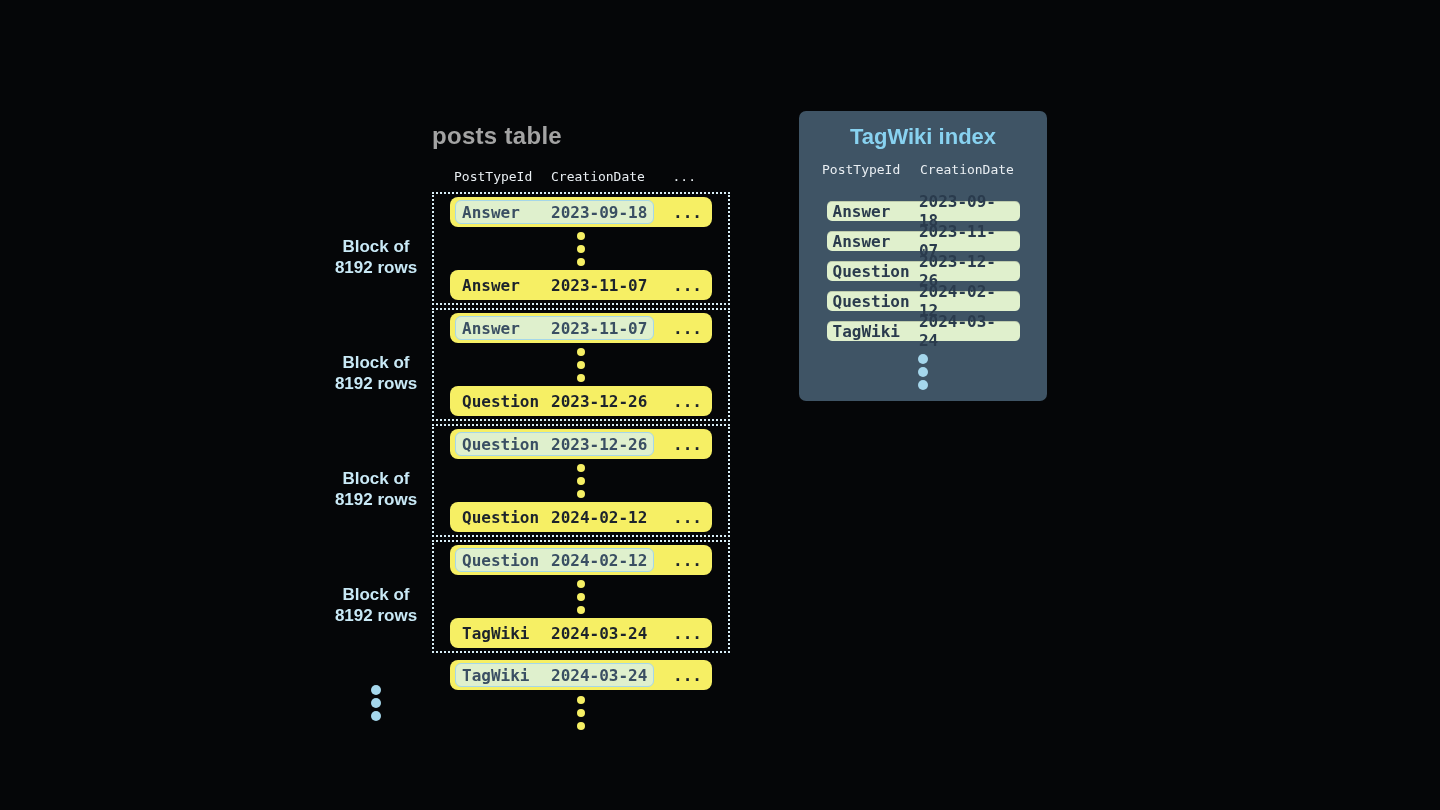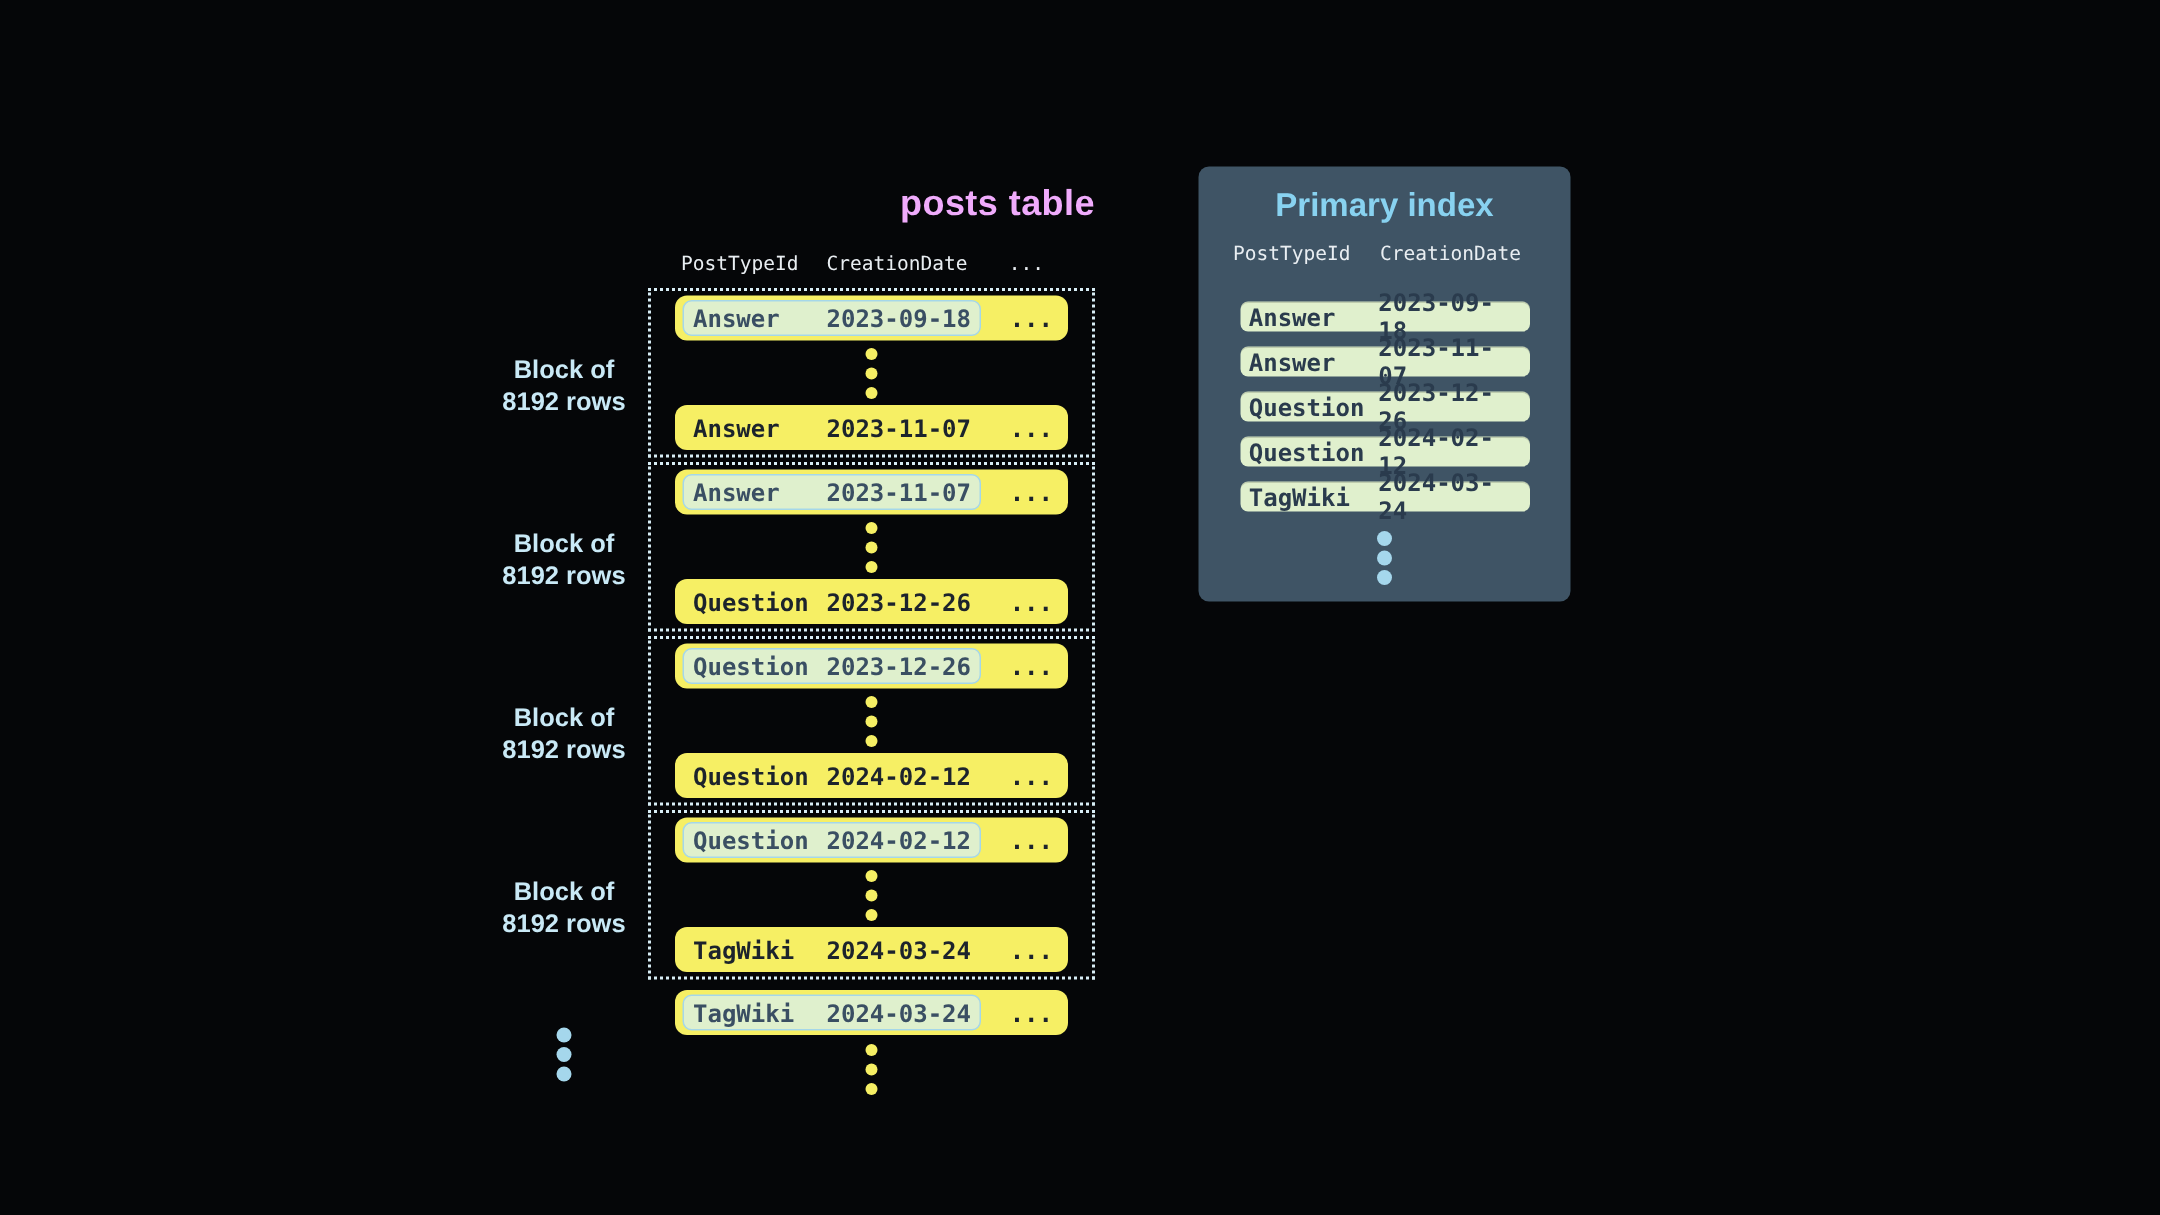--- a/index.html
+++ b/index.html
@@ -6,21 +6,21 @@
   html,body { background:#000; }
   .canvas {
     position:relative; width:1440px; height:810px; overflow:hidden;
     background:#050608;
     font-family:"DejaVu Sans Mono","Liberation Mono",monospace;
   }
 
   
   .pt-title {
     position:absolute; left:432px; top:122px; width:298px;
-    text-align:right; color:#f0abfc;
+    text-align:left; color:#a3a3a3;
     font-family:"Liberation Sans","DejaVu Sans",sans-serif;
     font-size:24px; font-weight:600; letter-spacing:.3px;
   }
   .pt-header {
     position:absolute; left:450px; top:167px; width:262px; height:18px;
     display:flex; align-items:center;
     color:#e9eef2; font-size:13px; font-weight:500;
   }
   .pt-header .h-col1 { margin-left:4px; width:97px; }
   .pt-header .h-more { margin-left:auto; margin-right:16px; }
@@ -214,21 +214,21 @@
       <i></i>
       <i></i>
     </div>
   <div class="vdots blue left-dots">
       <i></i>
       <i></i>
       <i></i>
     </div>
 
   <div class="panel">
-    <div class="panel-title">Primary index</div>
+    <div class="panel-title">TagWiki index</div>
     <div class="panel-header">
       <span class="h-col1">PostTypeId</span>
       <span class="h-col2">CreationDate</span>
     </div>
     <div class="panel-rows">
       <div class="p-row">
         <span class="cell-type">Answer</span>
         <span class="cell-date">2023-09-18</span>
       </div>
       <div class="p-row">

